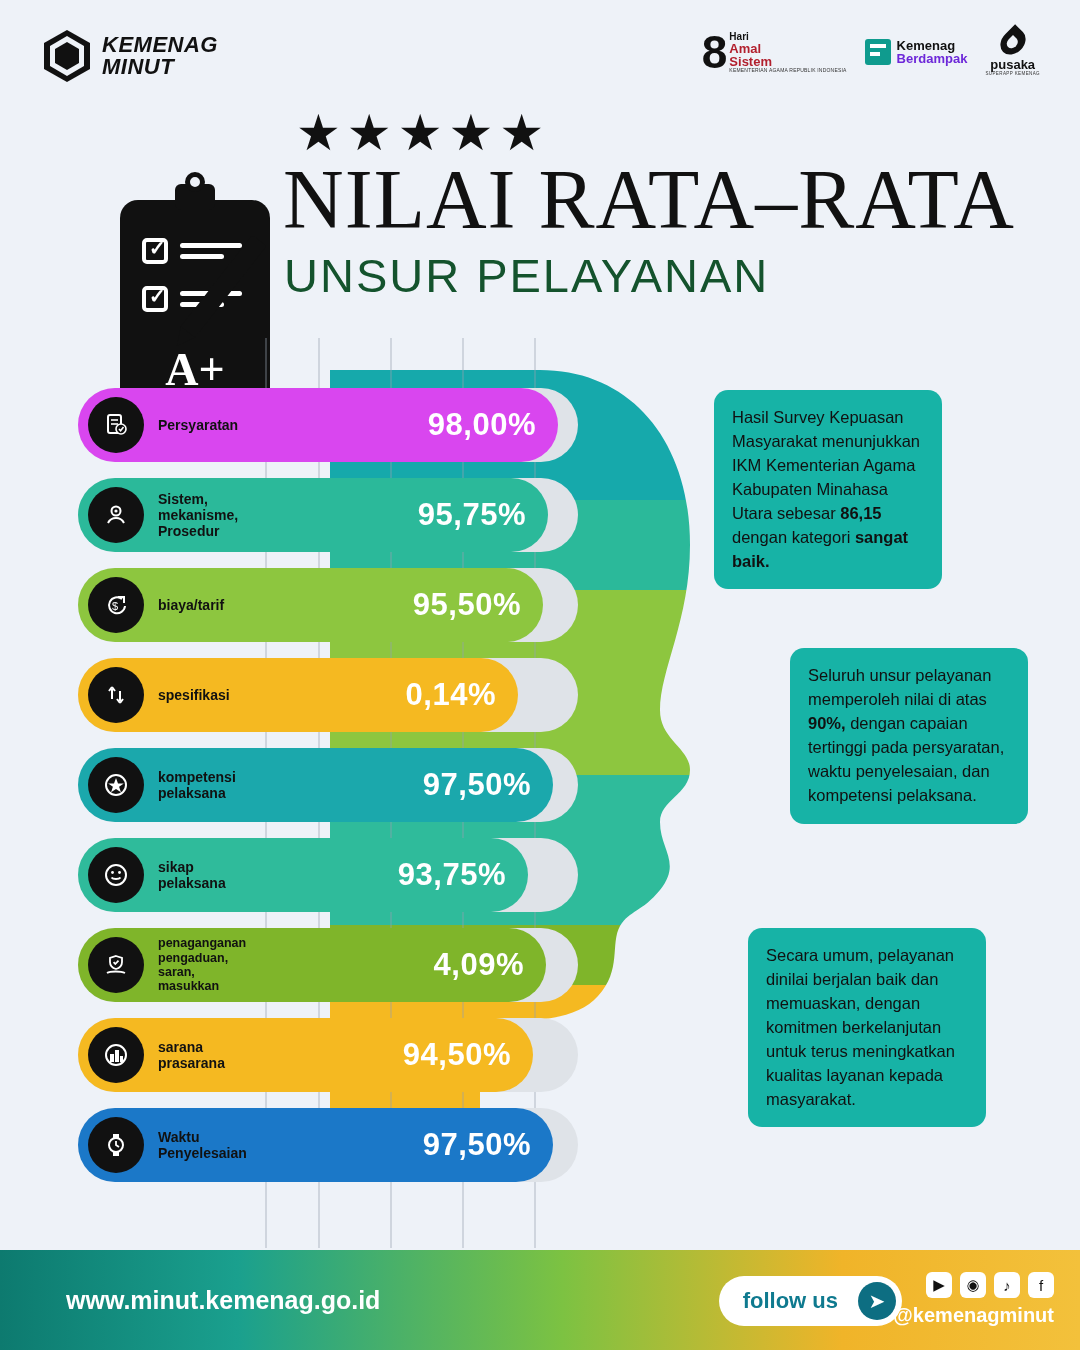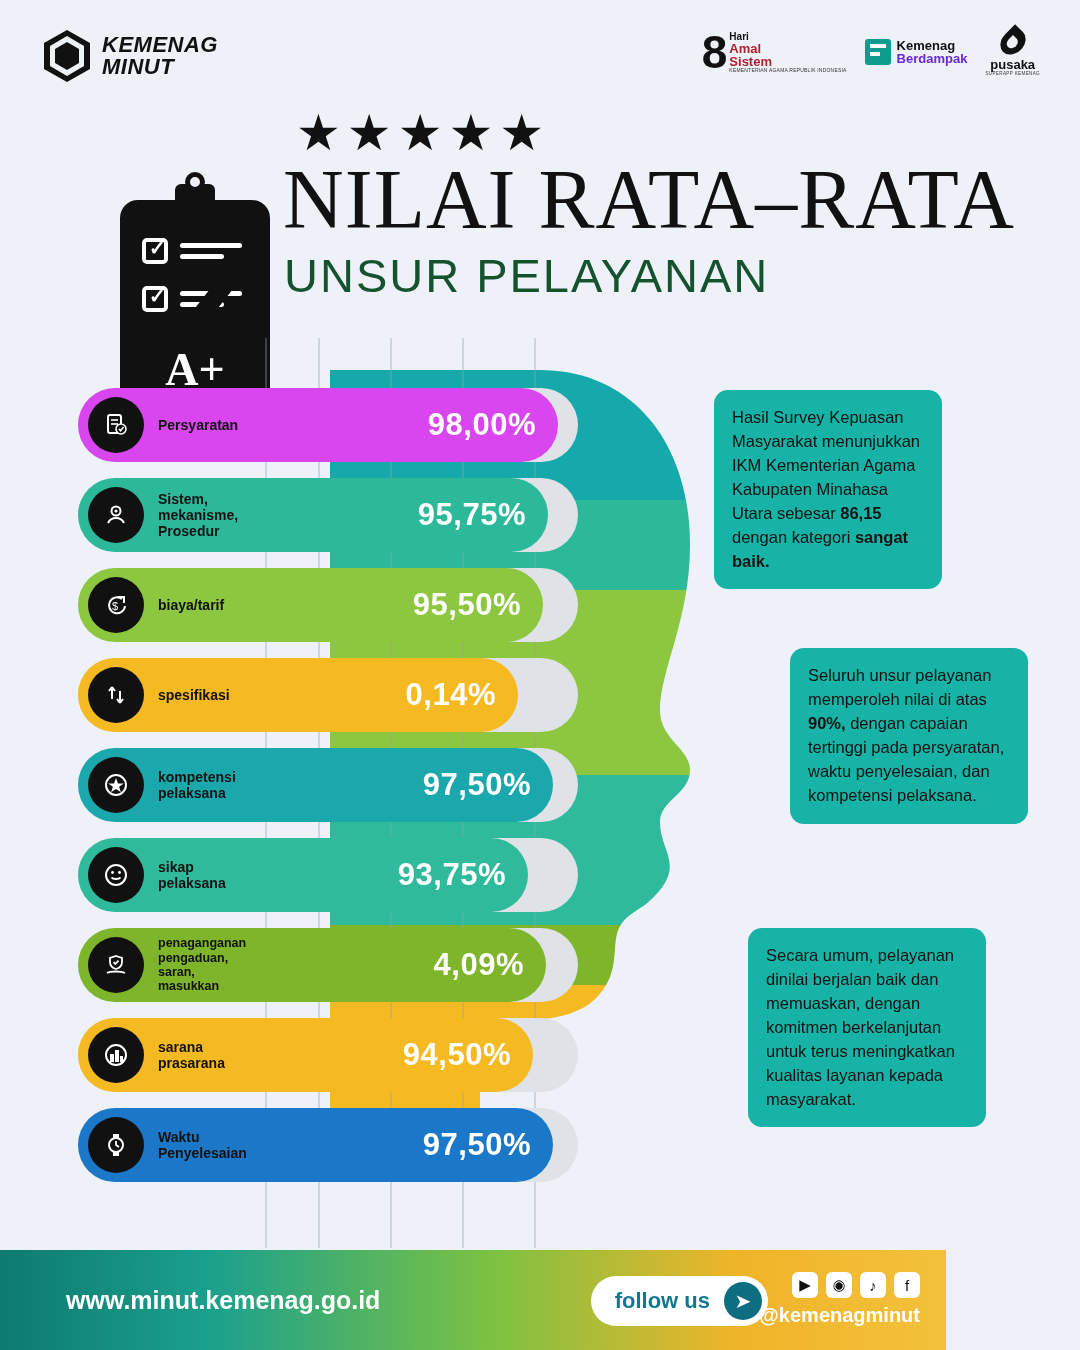--- a/index.html
+++ b/index.html
@@ -121,26 +121,26 @@
   }
 
   
   .note {
     position: absolute; z-index: 4; border-radius: 14px; padding: 16px 18px;
     color: #111; font-size: 16.5px; line-height: 1.45;
   }
   .note b { font-weight: 800; }
 
   
-  .footer { position:absolute; left:0; bottom:0; width: 946px; height: 100px; z-index: 6; overflow:hidden;
+  .footer { position:absolute; left:0; bottom:0; width: 1080px; height: 100px; z-index: 6; overflow:hidden;
     background: linear-gradient(90deg, #0d7a6f 0%, #1aa08e 22%, #7cc242 52%, #f0b429 78%, #f3c13b 100%); padding-left: 24px; }
   .footer-url { position:absolute; left: 66px; top: 36px; color:#fff; font-size: 25px; font-weight: 700; }
   .follow-pill {
     position:absolute; right: 178px; top: 26px; height: 50px; background:#fff; border-radius: 25px;
-    display:flex; align-items:center; padding: 0 6px 0 24px; gap: 14px;
+    display:flex; align-items:center; padding: 0 6px 0 24px; gap: 20px;
   }
   .follow-pill span { color:#0f7a8f; font-size: 22px; font-weight: 700; }
   .follow-arrow { width: 38px; height: 38px; border-radius:50%; background:#0d6e82; color:#fff;
     display:flex; align-items:center; justify-content:center; font-size: 20px; }
   .socials { position:absolute; right: 26px; top: 22px; text-align:right; }
   .social-row { display:flex; gap: 8px; justify-content:flex-end; }
   .si { width: 26px; height: 26px; border-radius: 6px; background:#fff; display:flex; align-items:center; justify-content:center; font-size: 15px; color:#111;}
   .handle { color:#fff; font-size: 20px; font-weight: 700; margin-top: 6px; }
 </style>
 </head>

